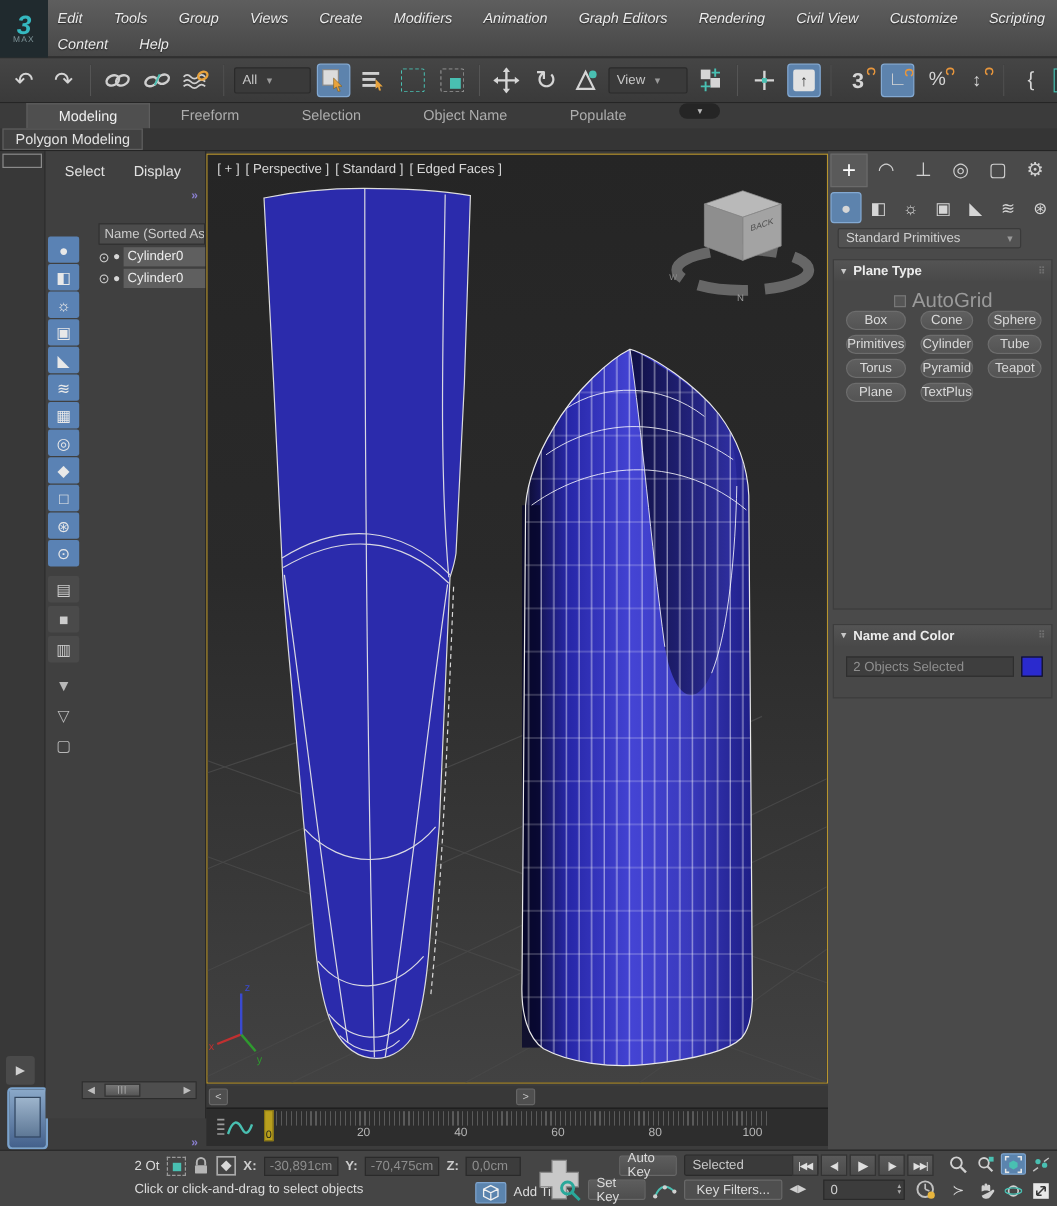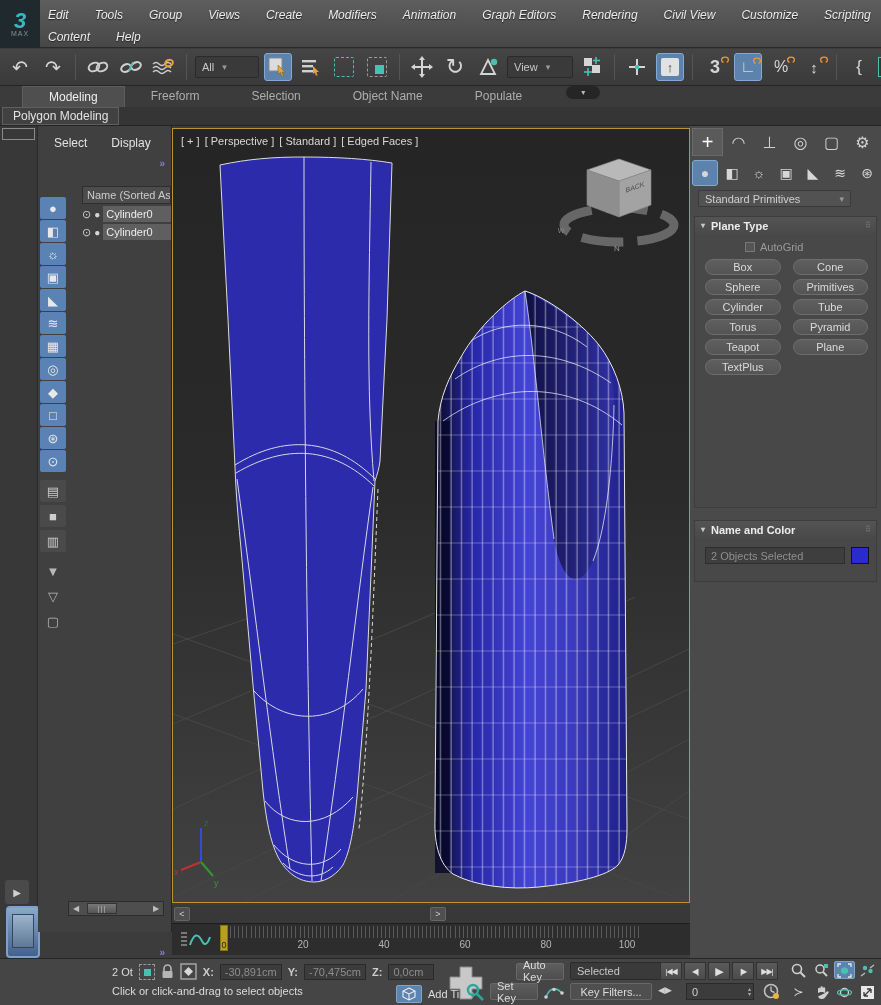--- a/index.html
+++ b/index.html
@@ -115,23 +115,23 @@
   .cattab.active { background:#5d83ad; border:1px solid #83a9d2; border-radius:3px; }
   #primdrop { position:absolute; left:8px; top:64px; width:153px; height:17px; background:#525252; border:1px solid #3a3a3a;
               border-radius:2px; display:flex; align-items:center; padding:0 6px; color:#d0d0d0; font-size:11px; }
   #primdrop .car { margin-left:auto; color:#999; font-size:9px; }
   .rollout { position:absolute; left:4px; width:183px; background:#484848; border:1px solid #3d3d3d; }
   .rollhead { height:17px; background:linear-gradient(#545454,#494949); display:flex; align-items:center; gap:6px; padding:0 6px;
               color:#ececec; font-weight:bold; font-size:11px; }
   .rollhead .arr { color:#c8c8c8; font-size:8px; }
   .rollhead .grip { margin-left:auto; color:#6f6f6f; font-size:8px; letter-spacing:-1px; }
   #rollObjType { top:90px; height:292px; }
-  #autogridrow { position:absolute; left:50px; top:24px; display:flex; align-items:center; gap:5px; color:#9a9a9a; font-size:11px; }
+  #autogridrow { position:absolute; left:50px; top:24px; display:flex; align-items:center; gap:5px; color:#9a9a9a; font-size:17px; }
   #autogridrow .cb { width:10px; height:10px; background:#555; border:1px solid #777; }
-  #objbtns { position:absolute; left:10px; top:42px; width:163px; display:grid; grid-template-columns:1fr 1fr; gap:4px 12px; }
+  #objbtns { position:absolute; left:10px; top:42px; width:163px; display:grid; grid-template-columns:1fr 1fr 1fr; gap:4px 12px; }
   .objbtn { height:16px; background:linear-gradient(#5f5f5f,#545454); border:1px solid #6d6d6d; border-radius:8px;
             color:#dadada; font-size:11px; display:flex; align-items:center; justify-content:center; }
   #rollNameCol { top:394px; height:62px; }
   #namefield { position:absolute; left:10px; top:26px; width:140px; height:17px; background:#3e3e3e; border:1px solid #2e2e2e;
                color:#8f8f8f; font-size:11px; display:flex; align-items:center; padding-left:5px; }
   #colorswatch { position:absolute; left:156px; top:26px; width:18px; height:17px; border:1px solid #111; }
 
   
   #statusbar { left:0; top:958px; width:881px; height:47px; background:#454545; border-top:1px solid #262626; }
   #welcomewin { position:absolute; left:0; top:0; width:104px; height:47px; border:1px solid #8a8a8a; background:#fff; }

